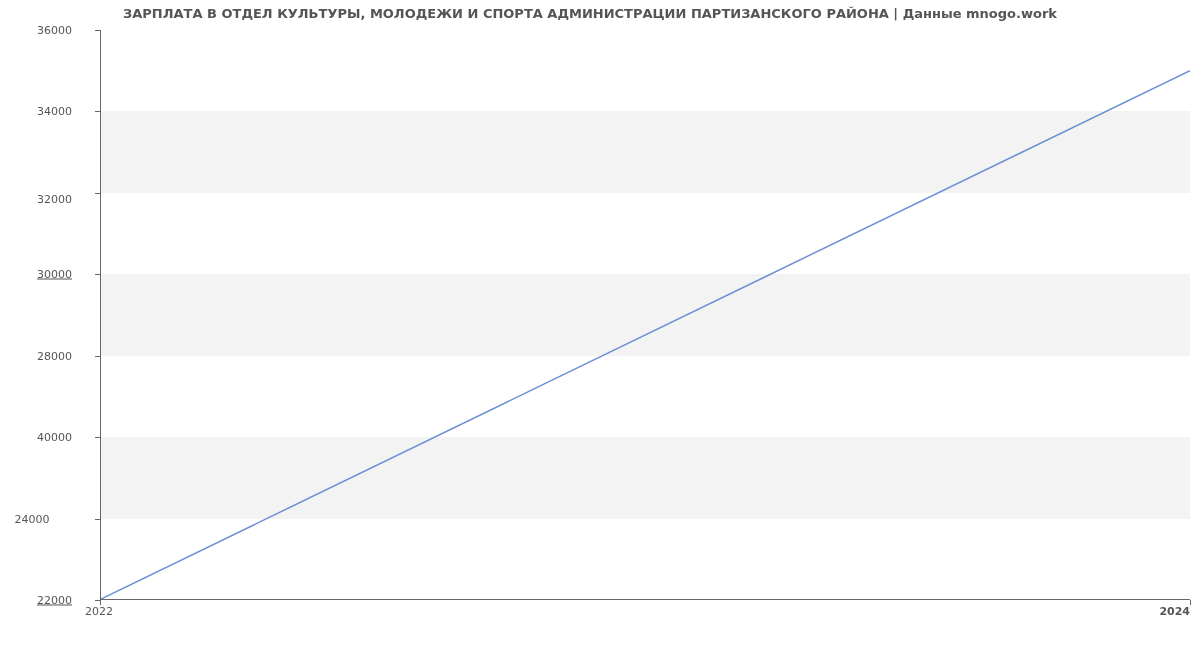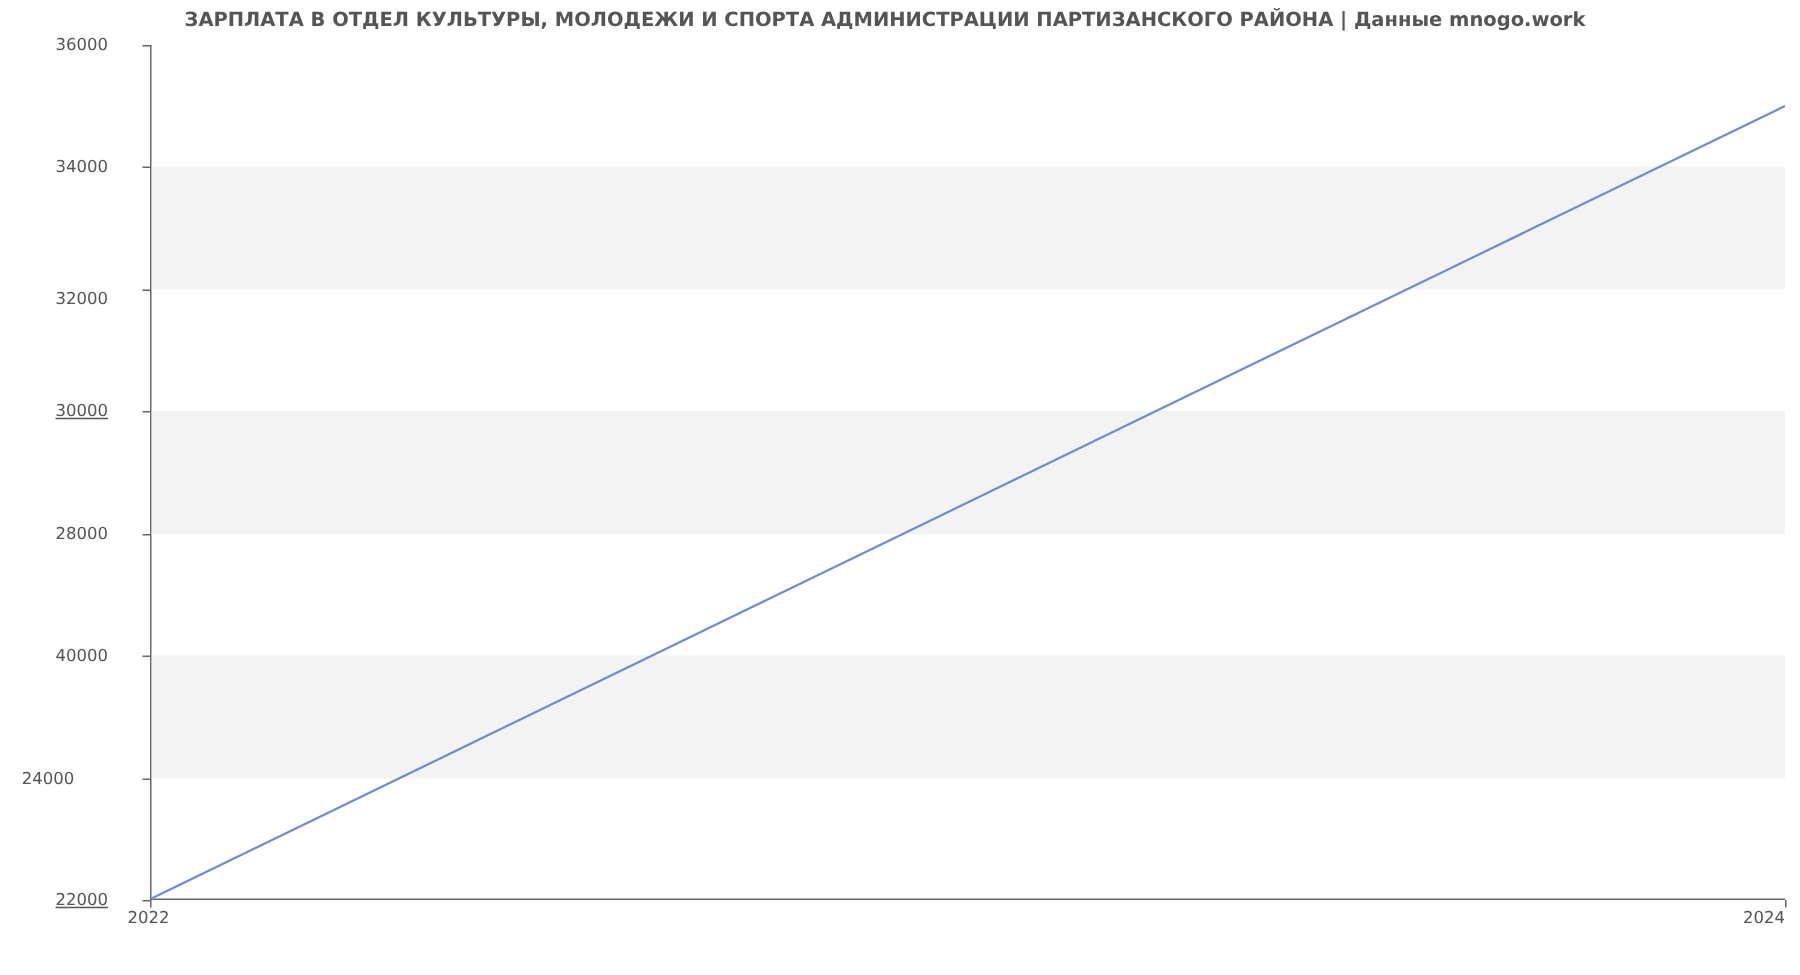--- a/index.html
+++ b/index.html
@@ -108,17 +108,17 @@
   <div class="y-tick-mark" style="top:600px;"></div>
   <div class="y-tick-mark" style="top:518.57px;"></div>
   <div class="y-tick-mark" style="top:437.14px;"></div>
   <div class="y-tick-mark" style="top:355.71px;"></div>
   <div class="y-tick-mark" style="top:274.29px;"></div>
   <div class="y-tick-mark" style="top:192.86px;"></div>
   <div class="y-tick-mark" style="top:111.43px;"></div>
   <div class="y-tick-mark" style="top:30px;"></div>
 
   <div class="x-tick-label" style="left:87px;margin-left:12px;">2022</div>
-  <div class="x-tick-label" style="left:1190px; transform: translateX(-100%);">2024</div>
+  <div class="x-tick-label" style="left:1190px; transform: translateX(-100%); font-weight: bold;">2024</div>
 
   <div class="x-tick-mark" style="left:100px;"></div>
   <div class="x-tick-mark" style="left:1190px;"></div>
 </div>
 
 </body></html>

